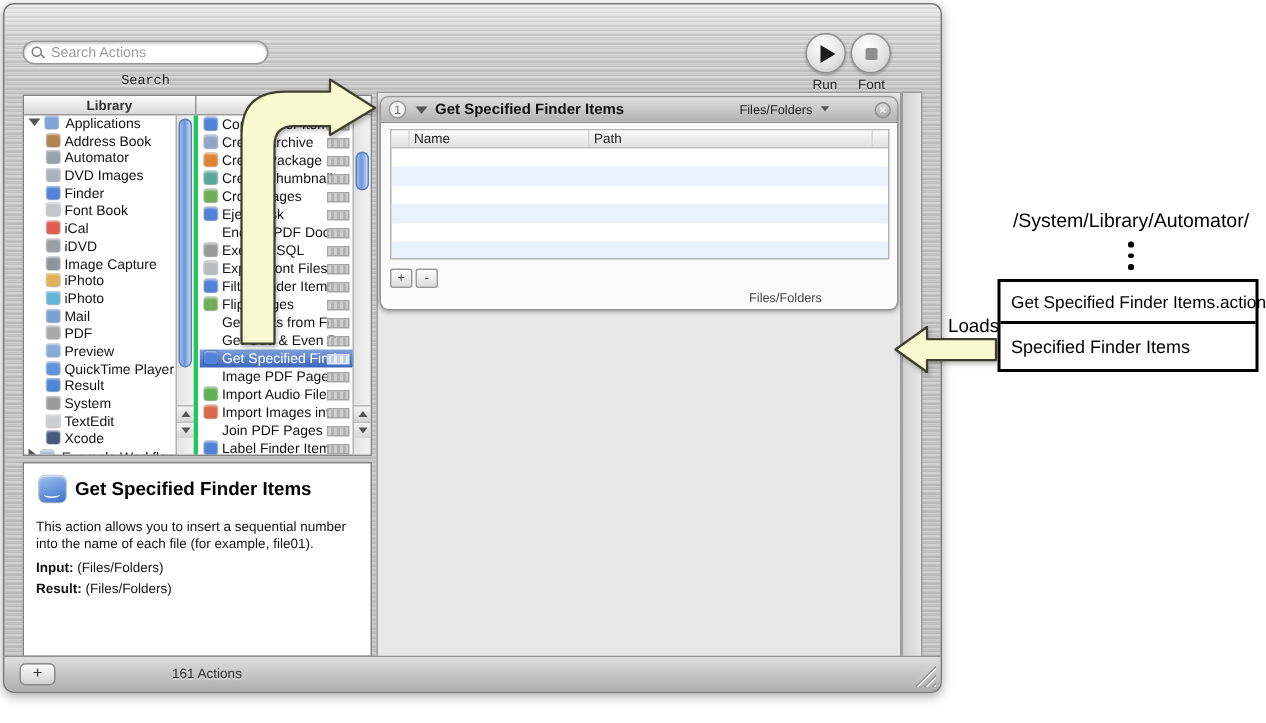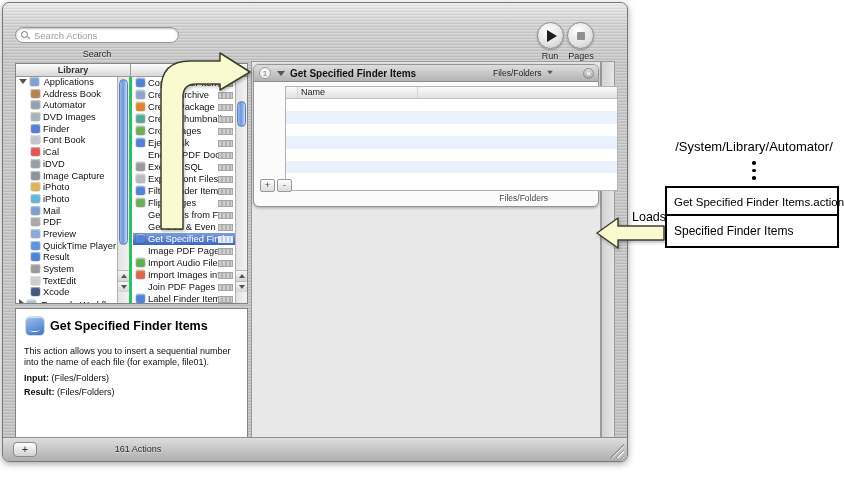--- a/index.html
+++ b/index.html
@@ -24,21 +24,21 @@
 
   
   .searchfield { position:absolute; left:12px; top:24px; width:164px; height:16px; border-radius:8px;
     background:#fff; border:1px solid #979797; box-shadow: inset 0 1px 2px rgba(0,0,0,.25); }
   .searchfield input { position:absolute; left:18px; top:1px; width:140px; height:12px; border:0; outline:0;
     font-family:inherit; font-size:9.5px; color:#333; background:transparent; }
   .searchfield input::placeholder { color:#9b9b9b; }
   .lens { position:absolute; left:5px; top:3px; width:7px; height:7px; border:1.4px solid #777; border-radius:50%; }
   .lens::after { content:""; position:absolute; left:5px; top:5px; width:3px; height:1.4px; background:#777; transform:rotate(45deg); }
   .tool-label { position:absolute; font-size:9px; color:#1c1c1c; text-shadow:0 1px 0 rgba(255,255,255,.55); text-align:center; }
-  .search-cap { left:12px; top:46px; width:164px; }
+  .search-cap { left:12px; top:46px; width:164px;font-family:Liberation Mono, monospace; }
   .round-btn { position:absolute; top:19px; width:27px; height:27px; border-radius:50%;
     background:radial-gradient(circle at 40% 30%, #ffffff, #e2e2e2 60%, #c2c2c2); border:1px solid #8f8f8f;
     box-shadow: 0 1px 2px rgba(0,0,0,.3); }
   .run-btn  { left:534px; } .stop-btn { left:564px; }
   .play-glyph { position:absolute; left:9px; top:7px; width:0; height:0; border-left:10px solid #1c1c1c; border-top:6px solid transparent; border-bottom:6px solid transparent; }
   .stop-glyph { position:absolute; left:9px; top:9px; width:8px; height:8px; background:#8f8f8f; border-radius:1px; }
   .run-cap  { left:527px; top:48px; width:40px; }
   .stop-cap { left:558px; top:48px; width:40px; }
 
   
@@ -99,21 +99,21 @@
     background:linear-gradient(180deg,#dedede,#b3b3b3); border-bottom:1px solid #8d8d8d; }
   .step-circle { position:absolute; left:5px; top:2px; width:12px; height:12px; border-radius:50%;
     background:#f4f4f4; border:1px solid #9a9a9a; font-size:8px; color:#777; text-align:center; line-height:12px; }
   .card-tri { position:absolute; left:23px; top:6px; }
   .card-title { position:absolute; left:36px; top:0; font-size:10px; font-weight:bold; color:#111; line-height:17px; }
   .type-popup { position:absolute; right:44px; top:0; font-size:8.5px; color:#222; line-height:17px; }
   .type-popup .tri-down { transform:scale(.7); margin-left:2px; }
   .close-btn { position:absolute; right:4px; top:3px; width:11px; height:11px; border-radius:50%;
     background:linear-gradient(180deg,#d9d9d9,#ababab); border:1px solid #909090;
     color:#fff; font-size:8px; line-height:10px; text-align:center; font-weight:bold; }
-  .wf-table { position:absolute; left:6px; top:21px; width:333px; height:105px; border:1px solid #b3b3b3; background:#fff;margin-left:25px; }
+  .wf-table { position:absolute; left:6px; top:21px; width:333px; height:87px; border:1px solid #b3b3b3; background:#fff; }
   .wf-thead { display:flex; height:12px; background:linear-gradient(180deg,#fafafa,#e1e1e1); border-bottom:1px solid #c2c2c2; }
   .wf-th { font-size:9px; color:#222; line-height:11px; padding-left:3px; border-right:1px solid #d6d6d6; }
   .th-sp1 { width:12px; } .th-name { width:120px; } .th-path { flex:1; } .th-sp2 { width:10px; border-right:none; }
   .wf-rows { position:absolute; left:0; top:12px; right:0; bottom:0; overflow:hidden; }
   .wf-row { height:12.4px; }
   .wf-rows .wf-row:nth-of-type(even) { background:#e9f1fc; }
   .mini-btn { position:absolute; top:114px; width:15px; height:13px; border:1px solid #9a9a9a; border-radius:2px;
     background:linear-gradient(180deg,#fdfdfd,#dcdcdc); font-size:9px; line-height:11px; text-align:center; color:#444; }
   .add-btn { left:6px; } .rem-btn { left:23px; }
   .card-result { position:absolute; right:50px; top:128px; font-size:8.5px; color:#444; }
@@ -156,21 +156,21 @@
     </div>
     <div class="tool-label search-cap">Search</div>
 
     <div class="round-btn run-btn">
       <span class="play-glyph"></span>
     </div>
     <div class="round-btn stop-btn">
       <span class="stop-glyph"></span>
     </div>
     <div class="tool-label run-cap">Run</div>
-    <div class="tool-label stop-cap">Pages</div>
+    <div class="tool-label stop-cap">Font</div>
 
     <div class="browser">
       <div class="browser-head">
         <div class="bh-cell bh-lib">Library</div>
         <div class="bh-cell bh-act"></div>
       </div>
 
       <div class="col lib-col">
         <div class="lrow">
           <span class="tri tri-down"></span>
@@ -393,20 +393,21 @@
         <span class="step-circle">1</span>
         <span class="tri tri-down card-tri"></span>
         <span class="card-title">Get Specified Finder Items</span>
         <span class="type-popup"><span>Files/Folders</span> <span class="tri tri-down"></span></span>
         <span class="close-btn">×</span>
       </div>
       <div class="wf-table">
         <div class="wf-thead">
           <div class="wf-th th-sp1"></div>
           <div class="wf-th th-name">Name</div>
+          <div class="wf-th th-path">Path</div>
           <div class="wf-th th-sp2"></div>
         </div>
         <div class="wf-rows">
 
         <div class="wf-row"><span></span></div>
             <div class="wf-row"><span></span></div>
             <div class="wf-row"><span></span></div>
             <div class="wf-row"><span></span></div>
             <div class="wf-row"><span></span></div>
             <div class="wf-row"><span></span></div>

